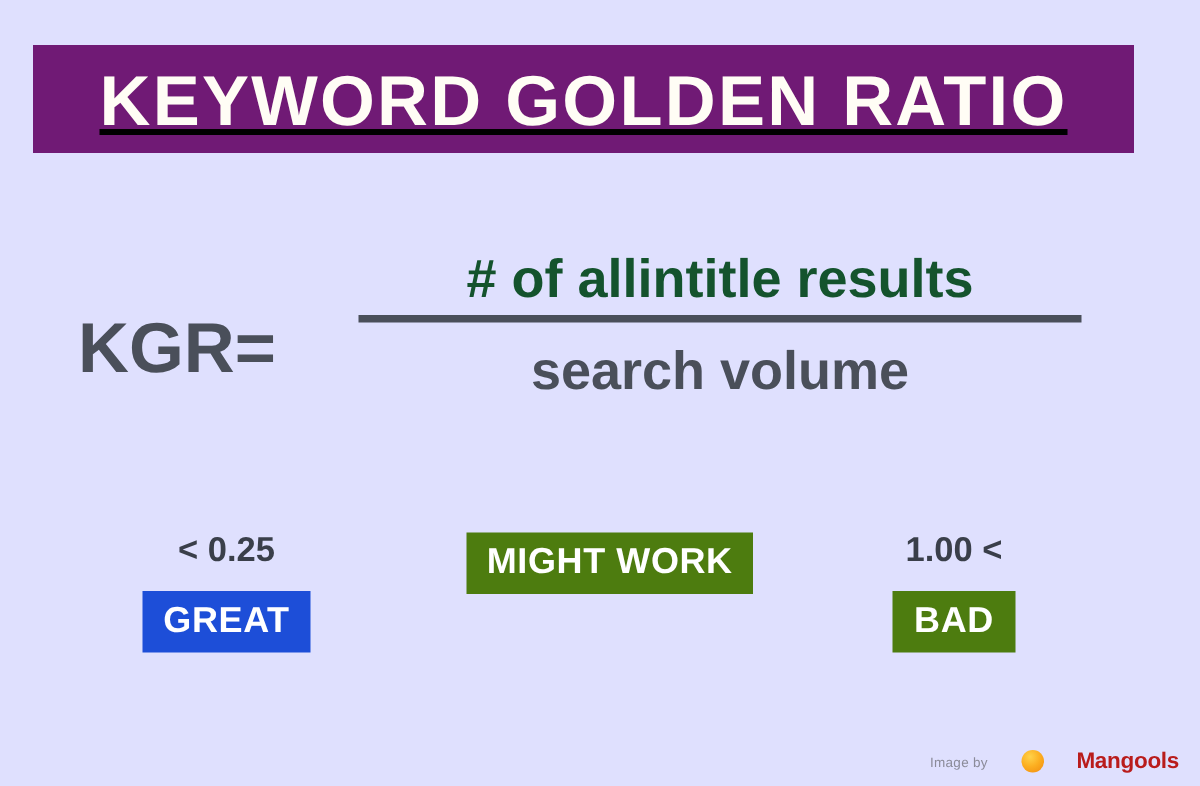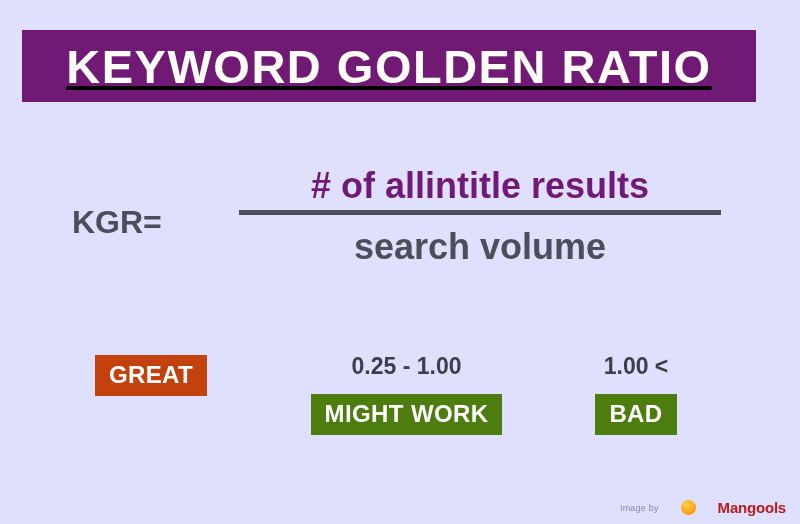--- a/index.html
+++ b/index.html
@@ -47,26 +47,25 @@
     position: absolute;
     left: 0;
     top: 168px;
     width: 800px;
     height: 140px;
   }
   #kgr-label {
     position: absolute;
     left: 52px;
     top: 36px;
-    font-size: 32px;
+    font-size: 47px;
     font-weight: bold;
     color: #4a4f5a;
     letter-spacing: 0px;
     white-space: nowrap;
-    margin-left: 20px;
   }
   #fraction {
     position: absolute;
     left: 238px;
     top: 0px;
     width: 484px;
     text-align: center;
   }
   #numerator {
     font-size: 36px;
@@ -162,34 +161,34 @@
 
 <div id="canvas" style="background: rgb(223, 224, 254);">
 
   <div id="title-banner" style="background: #701a75; text-decoration: underline;">
     <div id="title-text" style="color: rgb(255, 253, 245);">KEYWORD GOLDEN RATIO</div>
   </div>
 
   <div id="formula">
     <div id="kgr-label" style="color: rgb(74, 79, 90);">KGR=</div>
     <div id="fraction">
-      <div id="numerator" style="color: #701a75;"># of allintitle results</div>
+      <div id="numerator" style="color: #14532d;"># of allintitle results</div>
       <div id="fraction-bar" style="background: rgb(74, 79, 90);"></div>
       <div id="denominator" style="color: rgb(74, 79, 90);">search volume</div>
     </div>
   </div>
 
   <div id="scale-row">
 
     <div class="scale-col" id="col-great">
-      <span class="scale-badge" style="background: #c2410c;">GREAT</span>
+      <span class="scale-range">&lt; 0.25</span>
+      <span class="scale-badge" style="background: #1d4ed8;">GREAT</span>
     </div>
 
     <div class="scale-col" id="col-might">
-      <span class="scale-range">0.25 - 1.00</span>
       <span class="scale-badge" style="background: #4d7c0f;">MIGHT WORK</span>
     </div>
 
     <div class="scale-col" id="col-bad">
       <span class="scale-range">1.00 &lt;</span>
       <span class="scale-badge" style="background: #4d7c0f;">BAD</span>
     </div>
 
   </div>
 

